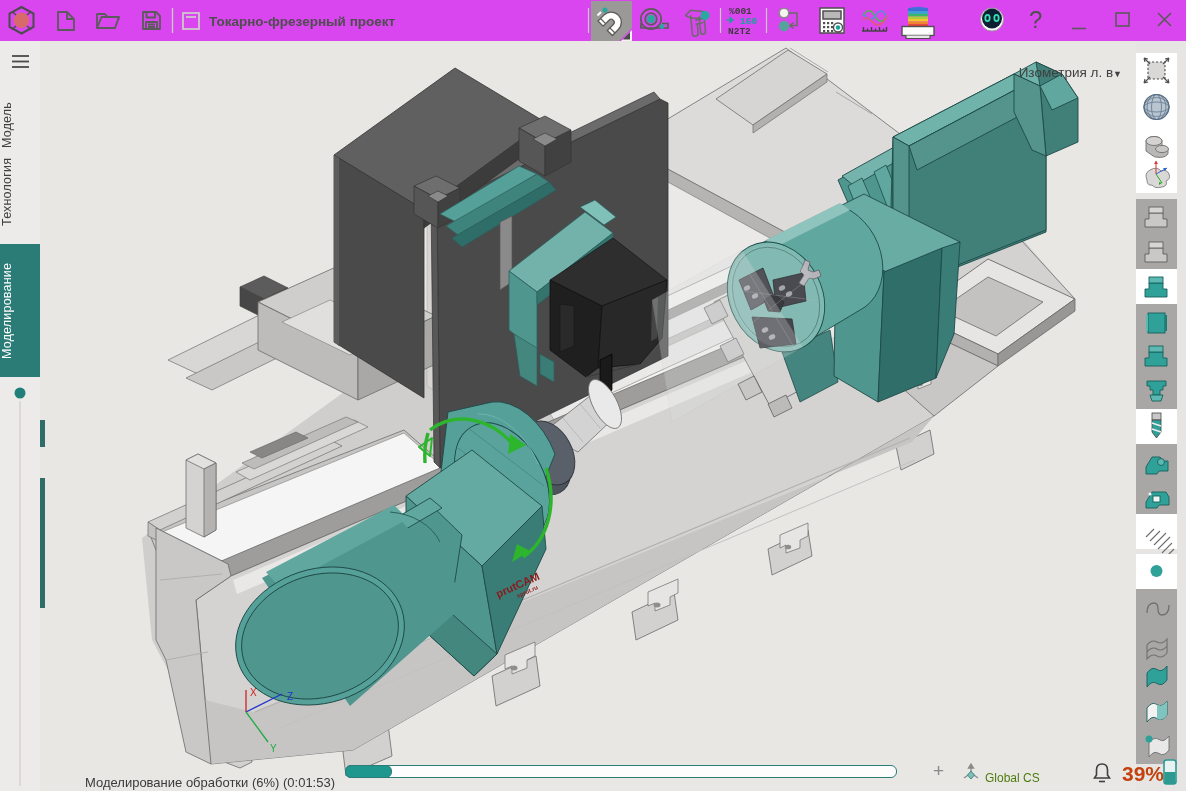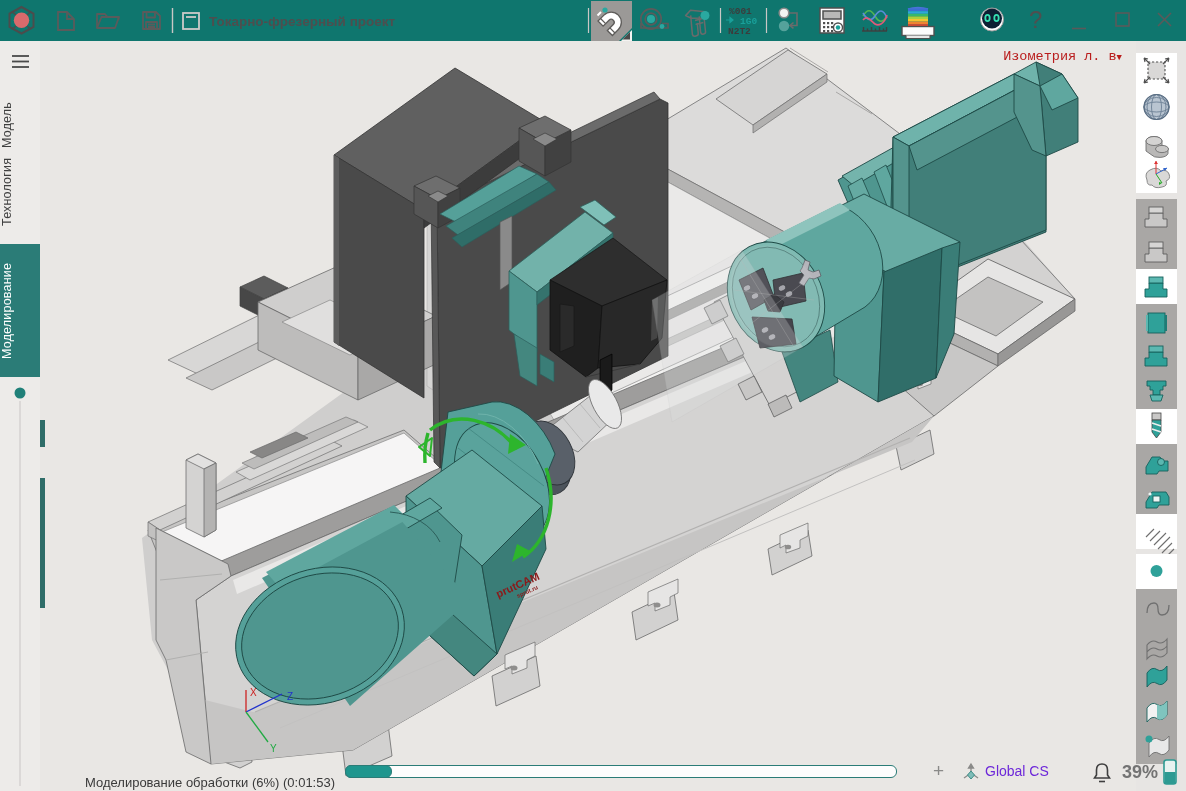--- a/index.html
+++ b/index.html
@@ -1,17 +1,17 @@
 <!DOCTYPE html>
 <html><head>
 <meta charset="utf-8">
 <style>
   html,body{margin:0;padding:0;width:1186px;height:791px;overflow:hidden;
     font-family:"Liberation Sans",sans-serif;background:#e9e7e5;}
-  #topbar{position:absolute;left:0;top:0;width:1186px;height:41px;background:#0f766e;z-index:30;}
+  #topbar{position:absolute;left:0;top:0;width:1186px;height:41px;background:#d946ef;z-index:30;}
   #leftbar{position:absolute;left:0;top:41px;width:40px;height:750px;background:#edebe9;z-index:20;}
   #rightbar{position:absolute;left:1136px;top:41px;width:50px;height:750px;background:#e7e5e3;z-index:20;}
   #viewport{position:absolute;left:40px;top:41px;width:1096px;height:750px;background:#e9e7e4;z-index:1;}
   .vtab{position:absolute;left:0;width:40px;color:#3f3f3f;font-size:12.5px;
     writing-mode:vertical-rl;transform:rotate(180deg);text-align:center;letter-spacing:0.2px;}
   svg{display:block;}
   #statusbar{position:absolute;left:40px;top:757px;width:1146px;height:22px;z-index:25;
     font-size:13px;color:#3a3a3a;}
 </style>
 </head>
@@ -279,21 +279,21 @@
   <line x1="246" y1="712" x2="268" y2="742" stroke="#22aa44" stroke-width="1.3"></line>
   <text x="250" y="696" fill="#cc2222">X</text>
   <text x="287" y="700" fill="#2233cc">Z</text>
   <text x="270" y="752" fill="#22aa44">Y</text>
 </g>
 
 <rect x="40" y="420" width="5" height="27" fill="#2f6d68"></rect>
 <rect x="40" y="478" width="5" height="130" fill="#2f6d68"></rect>
 </g>
 </svg>
-<div style="position:absolute;right:14px;top:8px;font-size:13.5px;color:#b91c1c;font-family:Liberation Mono, monospace;">Изометрия л. в<span style="font-size:9px;">▼</span></div>
+<div style="position:absolute;right:14px;top:24px;font-size:13.5px;color:#404040;">Изометрия л. в<span style="font-size:9px;">▼</span></div>
 </div>
 
 <div id="topbar">
   <svg width="1186" height="41">
 
     <g stroke="#4c4c4c" stroke-width="2" fill="none">
       <path d="M21.5 7 L33.5 13.5 L33.5 27 L21.5 33.5 L9.5 27 L9.5 13.5 Z"></path>
     </g>
     <circle cx="21.5" cy="20.3" r="7.7" fill="#d96a6c"></circle>
     <path d="M12 11.5 L16 15 M31 11.5 L27 15 M12 29.5 L16 26 M31 29.5 L27 26" stroke="#4c4c4c" stroke-width="1.6"></path>
@@ -538,32 +538,32 @@
     <path d="M13,702 q5,-7 10,-3.5 q5,3.5 10,-3.5 l0,14 q-5,7 -10,3.5 q-5,-3.5 -10,3.5 z" fill="#e8e8e8" stroke="#707070" stroke-width="0.9"></path>
     <circle cx="13" cy="698" r="3.5" fill="#2fa199"></circle>
   </svg>
 </div>
 
 <div id="statusbar">
   <div style="position:absolute;left:45px;top:5px;margin-top:13px;">Моделирование обработки (6%) (0:01:53)</div>
   <div style="position:absolute;left:305px;top:8px;width:550px;height:11px;border:1px solid #2b7c77;border-radius:6px;background:#fdfdfd;"></div>
   <div style="position:absolute;left:305px;top:8px;width:45px;height:11px;border-radius:6px;background:#1f968e;border:1px solid #2b7c77;"></div>
   <div style="position:absolute;left:893px;top:3px;font-size:19px;color:#8a8a88;">+</div>
-  <div style="position:absolute;left:945px;top:6px;font-size:14px;color:#6d28d9;">Global CS</div>
+  <div style="position:absolute;left:945px;top:14px;font-size:12px;color:#4d7c0f;">Global CS</div>
   <svg style="position:absolute;left:920px;top:5px;" width="22" height="20">
     <g stroke="#8a8a88" stroke-width="1.3" fill="none">
       <line x1="11" y1="4" x2="11" y2="11"></line>
       <line x1="11" y1="11" x2="4" y2="16"></line>
       <line x1="11" y1="11" x2="18" y2="16"></line>
       <path d="M11 2 l2.5 4 h-5 z" fill="#8a8a88"></path>
     </g>
     <path d="M11 9 l3.5 4 -3.5 4 -3.5 -4 z" fill="#7fbdb8" stroke="#3f8f88" stroke-width="1"></path>
   </svg>
   <svg style="position:absolute;left:1051px;top:4px;" width="22" height="22">
     <path d="M11 3 c-3.5 0 -5.5 2.5 -5.5 6 v5 l-2 3 h15 l-2 -3 v-5 c0 -3.5 -2 -6 -5.5 -6 z" fill="none" stroke="#3f3f3f" stroke-width="1.6"></path>
     <line x1="8" y1="20.5" x2="14" y2="20.5" stroke="#3f3f3f" stroke-width="1.6"></line>
   </svg>
-  <div style="position:absolute;left:1082px;top:5px;font-size:18px;font-weight:bold;color:#737373;">39%</div>
+  <div style="position:absolute;left:1082px;top:5px;font-size:21px;font-weight:bold;color:#c2410c;">39%</div>
   <svg style="position:absolute;left:1122px;top:1px;" width="18" height="28">
     <rect x="2" y="2" width="12" height="24" rx="2.5" fill="#e8f2f0" stroke="#2d9a92" stroke-width="1.6"></rect>
     <path d="M2.5 14 h11 v9.5 a2.5 2.5 0 0 1 -2.5 2.5 h-6 a2.5 2.5 0 0 1 -2.5 -2.5 z" fill="#2d9a92"></path>
   </svg>
 </div>
 
 </body></html>

